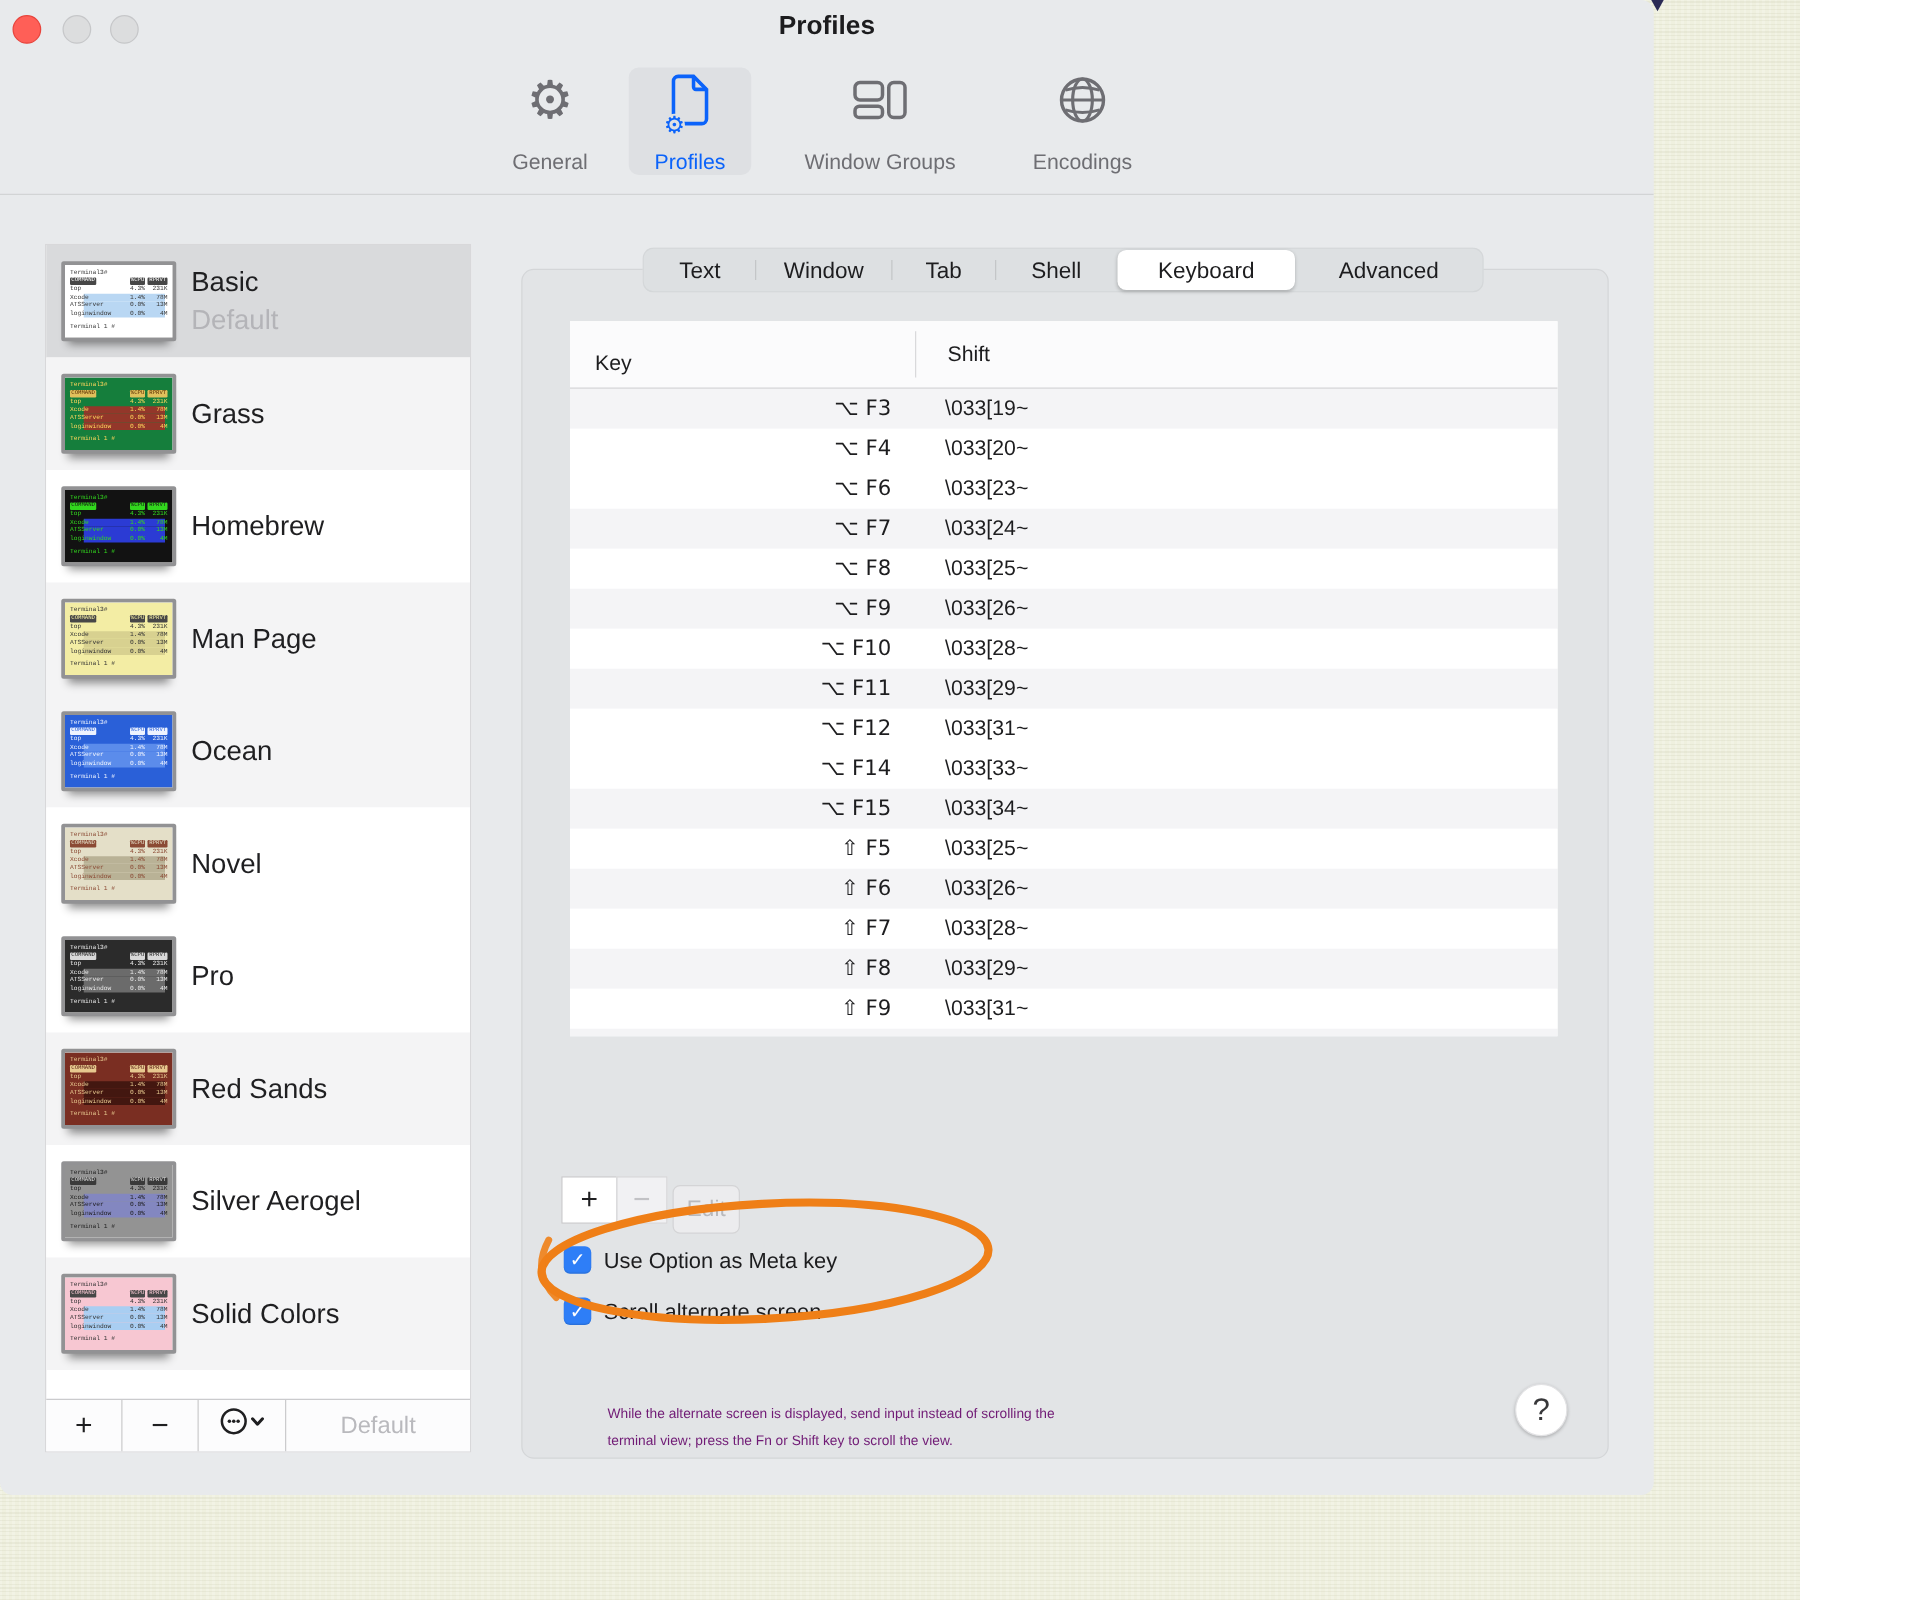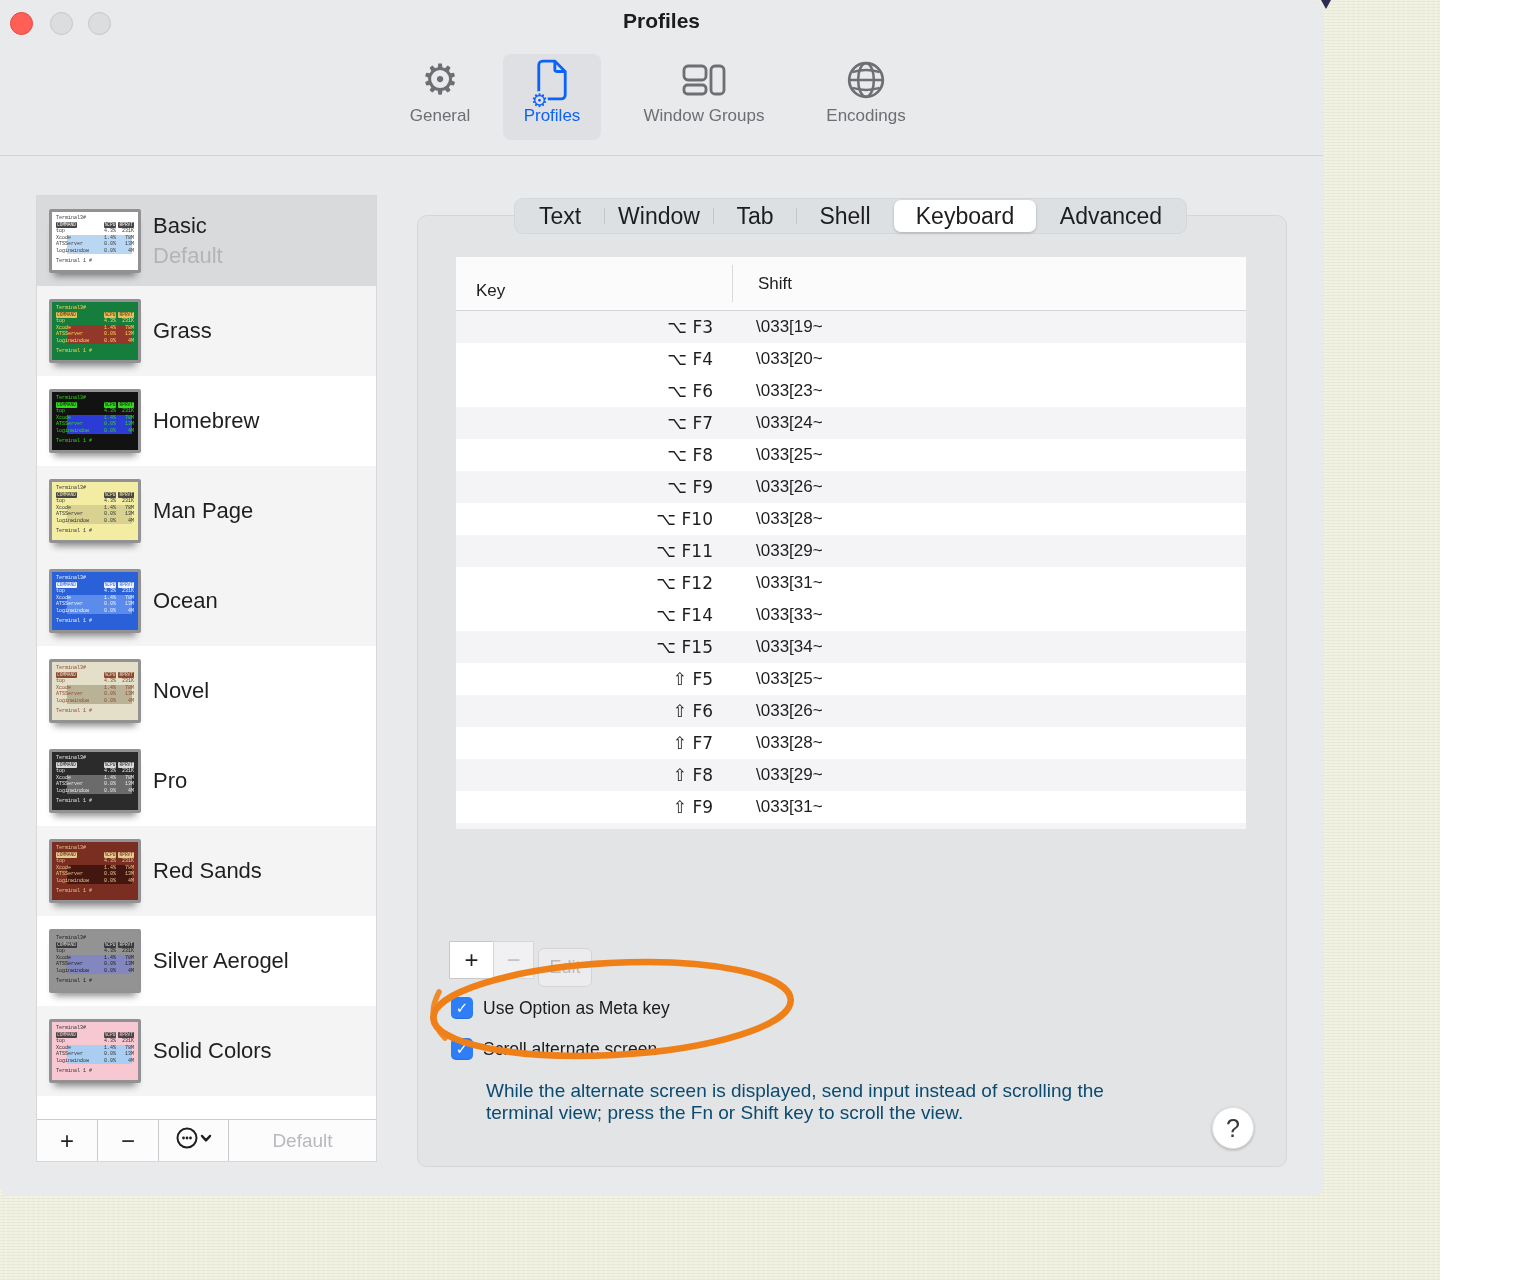--- a/index.html
+++ b/index.html
@@ -23,21 +23,21 @@
   .tl-close { left:10px; background:#ff5f57; border:1px solid #e8443c; }
   .tl-min   { left:50px; background:#dcddde; border:1px solid #c6c7c9; }
   .tl-zoom  { left:88px; background:#dcddde; border:1px solid #c6c7c9; }
 
   .win-title { position:absolute; top:9px; left:0; width:100%; text-align:center;
     font-size:21px; font-weight:bold; color:#1c1c1e; }
 
   .tb-item { position:absolute; top:54px; height:86px; display:flex; flex-direction:column;
     align-items:center; justify-content:flex-start; border-radius:8px; color:#6e6e73; }
   .tb-item .tb-icon { height:52px; display:flex; align-items:center; justify-content:center; }
-  .tb-item .tb-label { font-size:17px; margin-top:0; }
+  .tb-item .tb-label { font-size:17px; margin-top:14px; }
   .tb-general  { left:393px; width:94px; }
   .tb-profiles { left:503px; width:98px; background:#dee0e3; color:#0b63fa; }
   .tb-wingroups{ left:616px; width:176px; }
   .tb-encodings{ left:806px; width:120px; }
   .gear-glyph { font-size:42px; line-height:1; font-family:"DejaVu Sans",sans-serif; }
   .doc-gear { position:relative; }
   .doc-gear .mini-gear { position:absolute; left:-4px; bottom:-4px; font-size:19px; line-height:1;
     color:#0b63fa; background:#dee0e3; border-radius:50%; font-family:"DejaVu Sans",sans-serif; }
 
   
@@ -71,21 +71,21 @@
   .sf-add { width:61px; } .sf-remove { width:61px; } .sf-menu { width:70px; }
   .sf-default { flex:1; border-right:none; font-size:19px; color:#b9b9bd; }
 
   
   .panel { position:absolute; left:417px; top:215px; width:870px; height:952px;
     background:#e2e4e6; border:1px solid #d4d6d8; border-radius:10px; }
 
   .segctl { position:absolute; left:514px; top:198px; height:36px; display:flex; align-items:center;
     background:#dde0e2; border-radius:9px; padding:2px; box-shadow: inset 0 0 0 1px rgba(0,0,0,.04); }
   .seg { height:32px; display:flex; align-items:center; justify-content:center;
-    font-size:23px; color:#1d1d1f; }
+    font-size:18px; color:#1d1d1f; }
   .seg.selected { background:#ffffff; border-radius:7px; box-shadow:0 1px 3px rgba(0,0,0,.22);
     font-weight:500; }
   .seg-sep { width:1px; height:16px; background:#c4c6c8; }
   .seg-sep.hidden { visibility:hidden; }
   .w-text{width:88px;} .w-window{width:108px;} .w-tab{width:82px;} .w-shell{width:96px;}
   .w-keyboard{width:142px;} .w-advanced{width:148px;}
 
   
   .keytable { position:absolute; left:38px; top:41px; width:790px; background:#fff; }
   .kt-header { position:relative; height:54px; background:#fbfbfc;
@@ -111,22 +111,22 @@
     background:#ececee; border:1px solid #d4d4d6; border-radius:6px; font-size:18px; color:#b9b9bc;
     display:flex; align-items:center; justify-content:center; }
 
   .cb-row { position:absolute; left:33px; display:flex; align-items:center; }
   .cb-row-1 { top:781px; } .cb-row-2 { top:822px; }
   .checkbox { width:22px; height:22px; border-radius:5px; background:#2e7ef7;
     display:flex; align-items:center; justify-content:center; color:#fff; font-size:15px;
     font-weight:bold; box-shadow: inset 0 -1px 1px rgba(0,0,0,.12); }
   .cb-label { margin-left:10px; font-size:17.5px; color:#1c1c1e; }
 
-  .help-text { position:absolute; left:68px; top:864px; width:672px;
-    font-size:19px; line-height:22px; color:#0c4a6e; }
+  .help-text { position:absolute; left:68px; top:904px; width:672px;
+    font-size:11px; line-height:22px; color:#701a75; }
 
   .help-btn { position:absolute; left:794px; top:891px; width:42px; height:42px;
     background:#fff; border:1px solid #e2e2e4; border-radius:50%;
     box-shadow:0 1px 3px rgba(0,0,0,.25); display:flex; align-items:center; justify-content:center;
     font-size:25px; font-weight:500; color:#38383a; }
 
   .annotation { position:absolute; left:415px; top:946px; width:392px; height:128px;
     pointer-events:none; z-index:5; }
 
   .cursor-artifact { position:absolute; left:1321px; top:0; width:0; height:0;

